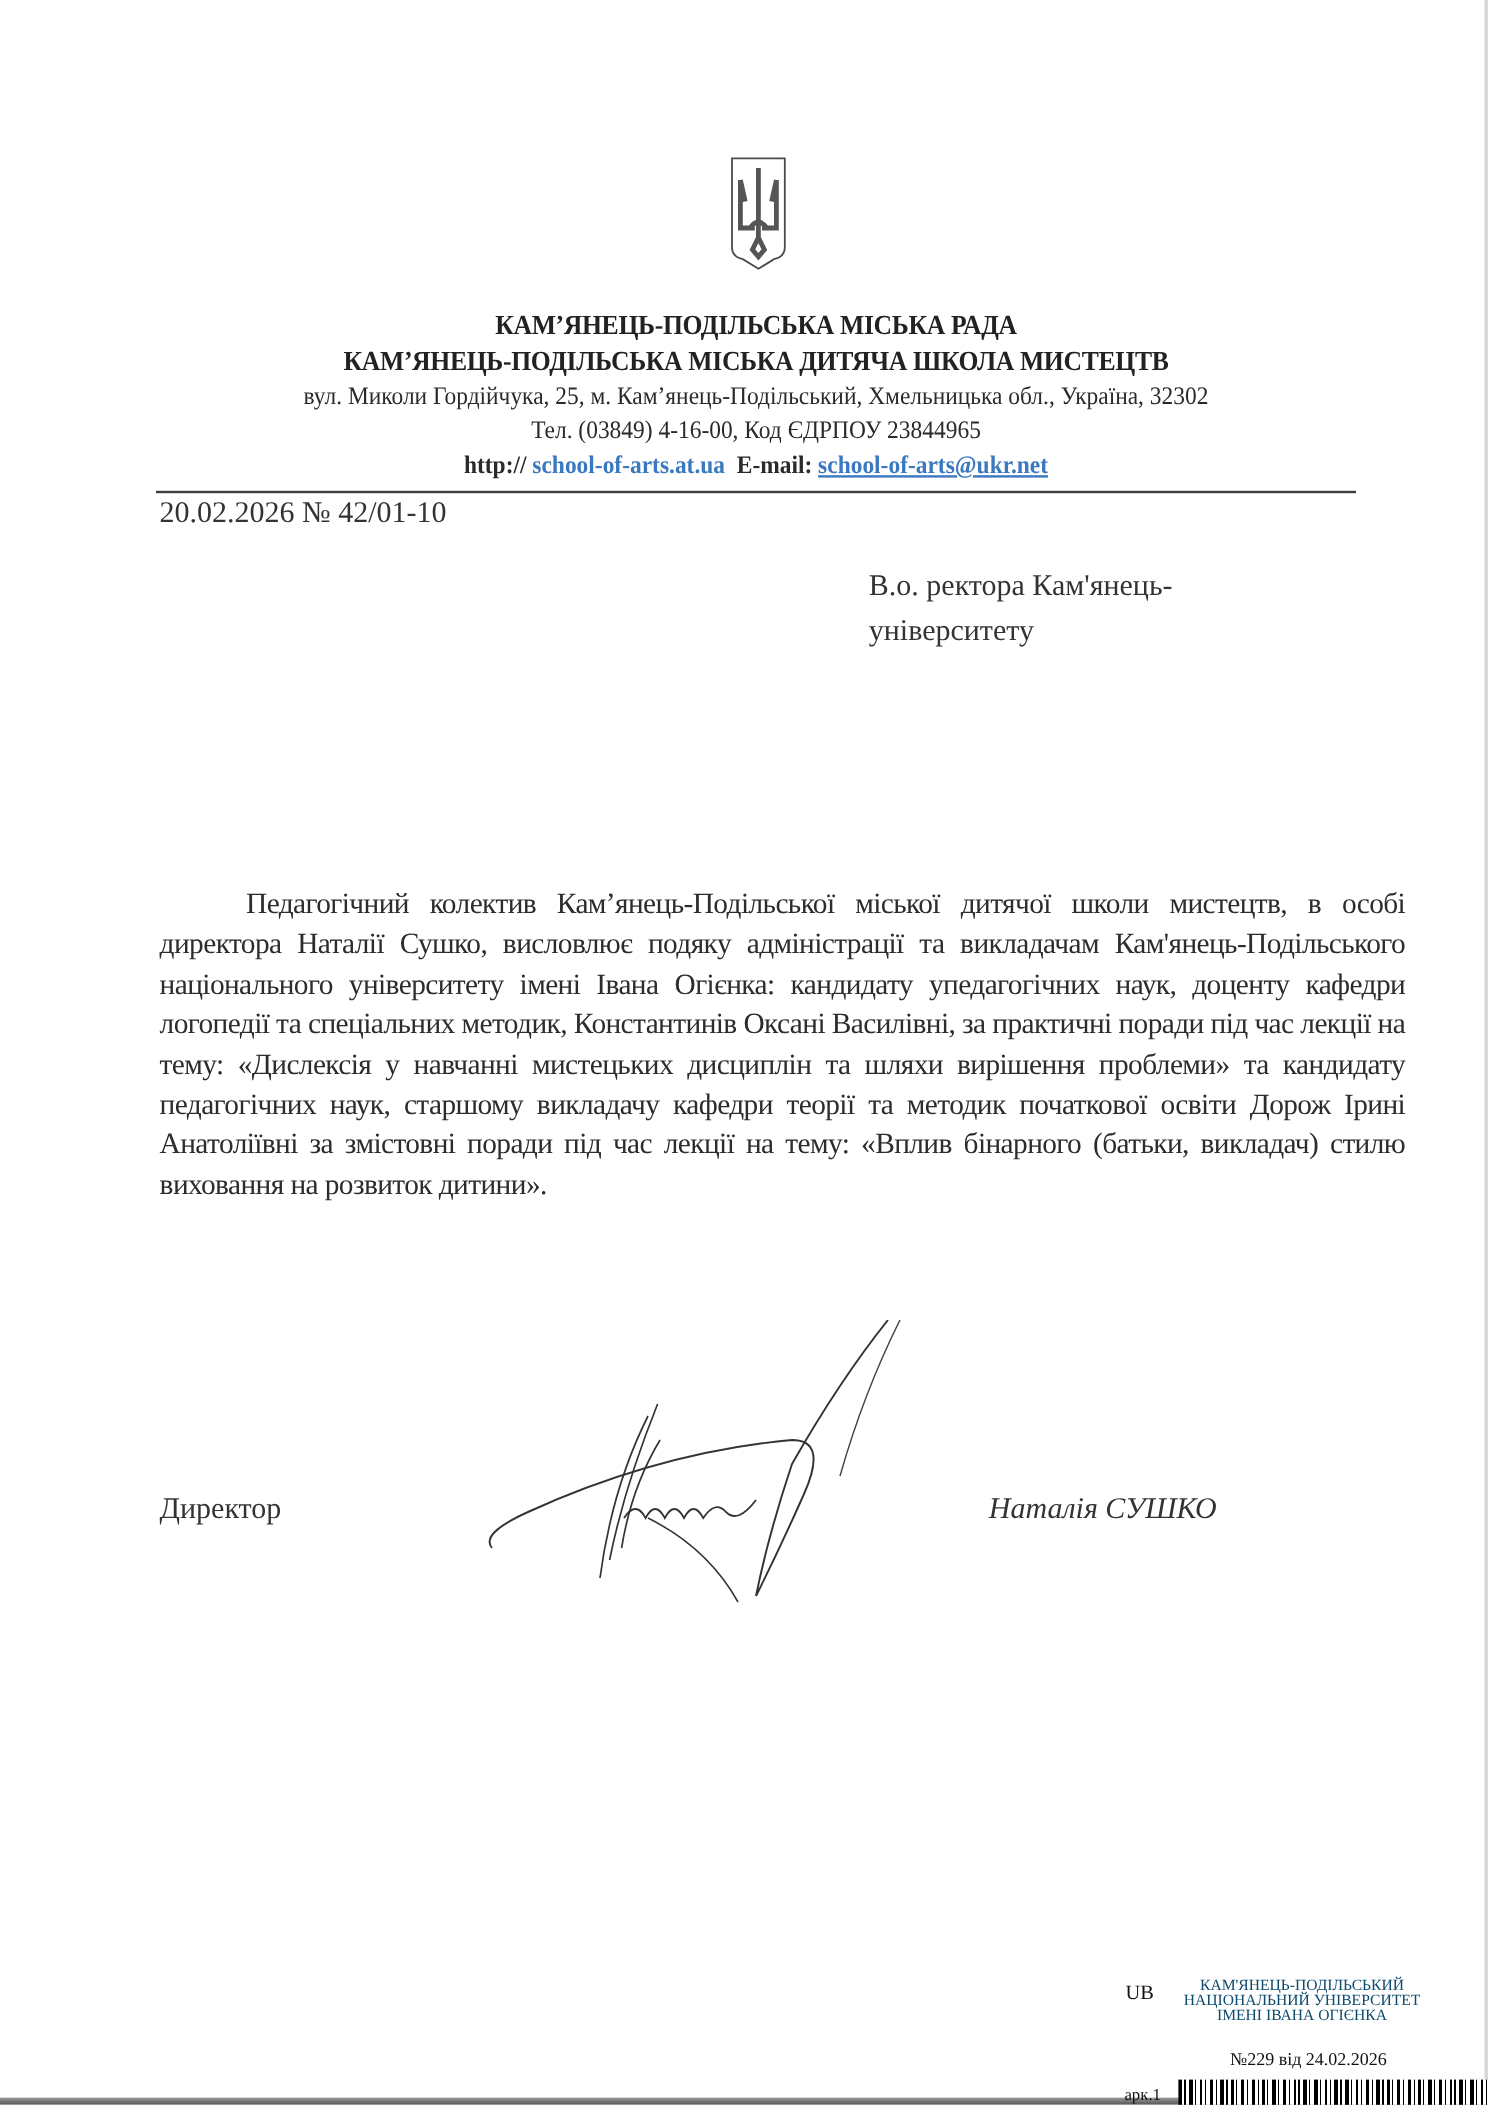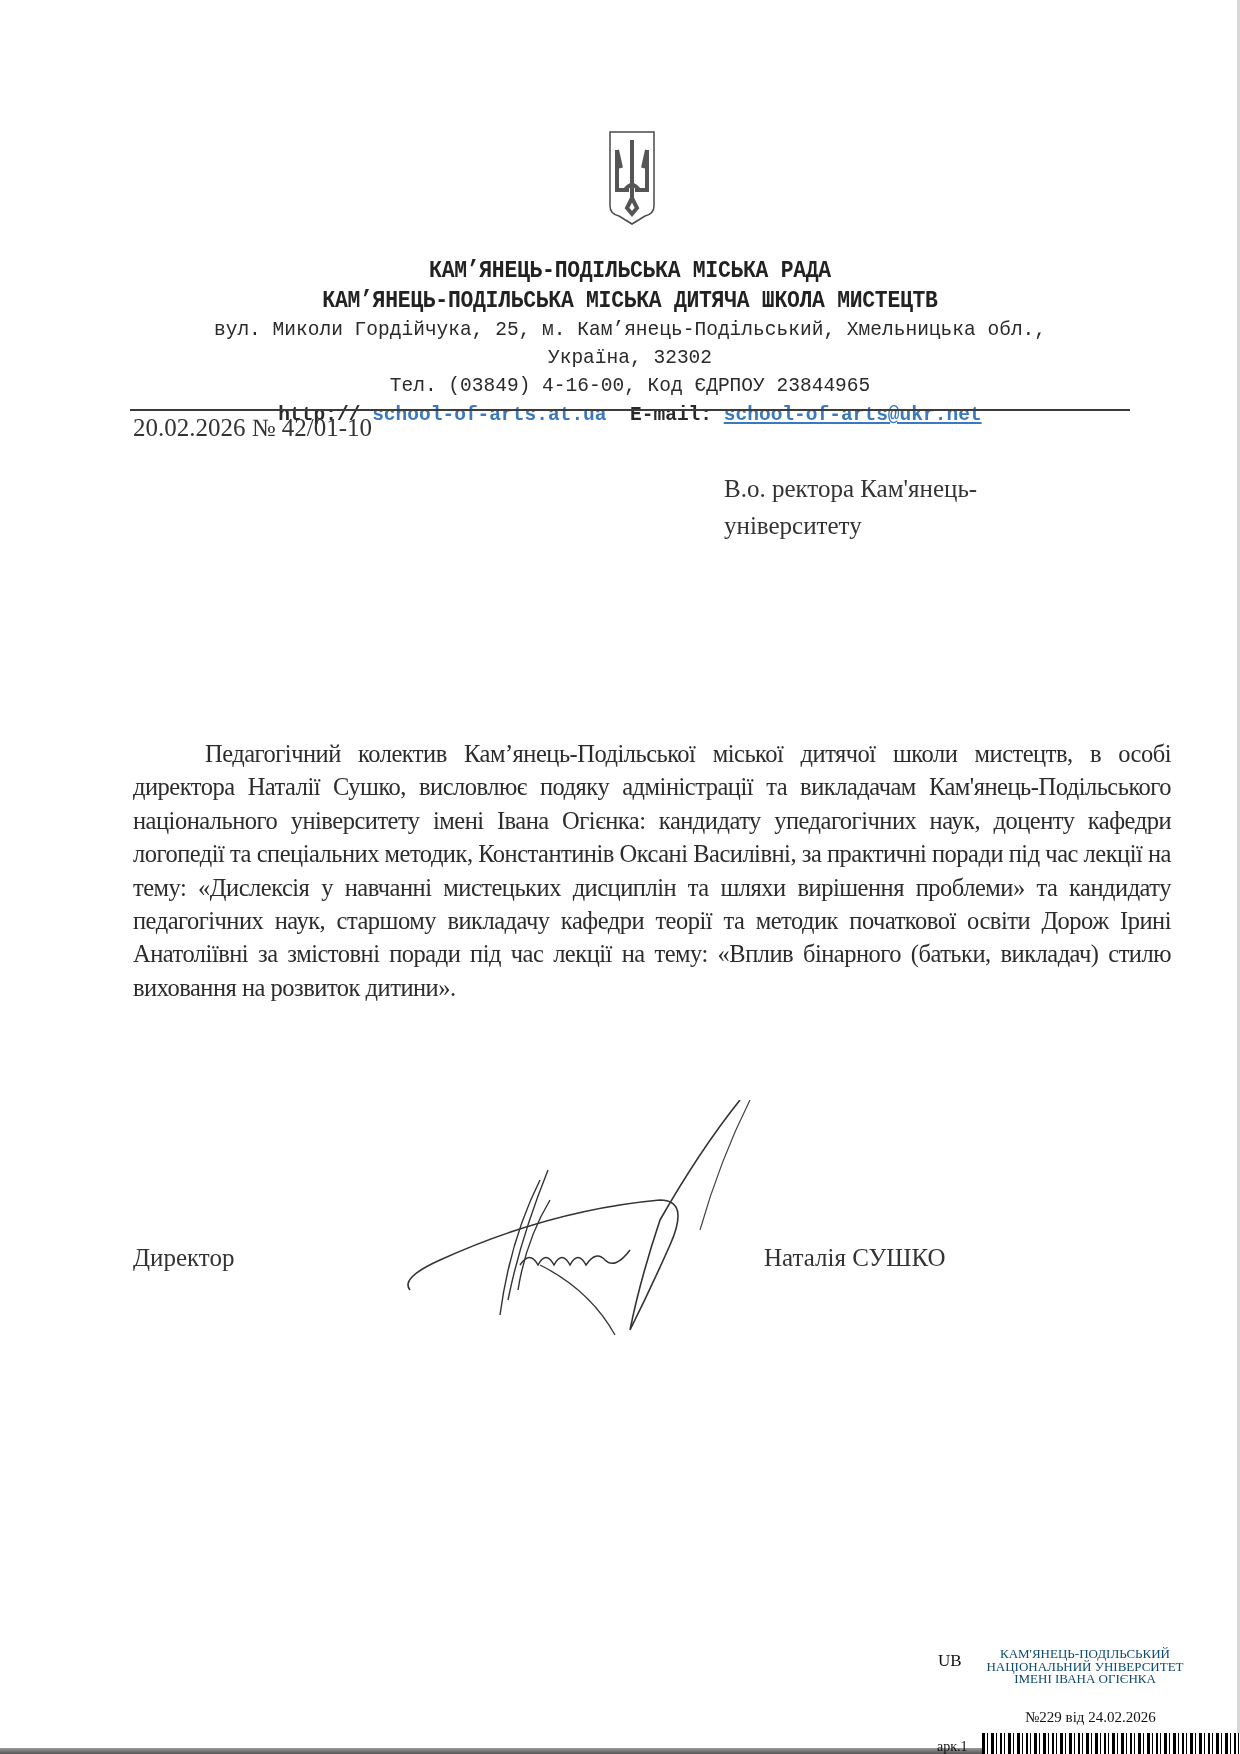--- a/index.html
+++ b/index.html
@@ -4,40 +4,40 @@
 <style>
   html, body { margin: 0; padding: 0; }
   body {
     width: 1240px; height: 1754px; background: #ffffff; position: relative; overflow: hidden;
     font-family: "Liberation Serif", "DejaVu Serif", serif; color: #2a2a2a;
   }
   .right-edge { position: absolute; right: 0; top: 0; width: 3px; height: 1754px; background: #d8d8d8; }
   .bottom-edge { position: absolute; left: 0; bottom: 0; width: 1240px; height: 6px; background: linear-gradient(#9a9a9a, #555); }
 
   .emblem { position: absolute; left: 607px; top: 128px; width: 50px; height: 100px; }
-  .header { position: absolute; left: 130px; top: 256px; width: 1000px; text-align: center; font-family: Liberation Mono, monospace; }
+  .header { position: absolute; left: 130px; top: 256px; width: 1000px; text-align: center; }
   .org1, .org2 { font-weight: bold; font-size: 23px; letter-spacing: -0.3px; line-height: 30px; color: #222; transform: scaleX(0.93); }
   .addr, .tel { font-size: 21px; line-height: 28px; color: #2a2a2a; transform: scaleX(0.93); }
   .contacts { font-size: 21px; line-height: 30px; font-weight: bold; transform: scaleX(0.93); }
   .contacts .lnk { color: #3a78c0; }
   .contacts .email { color: #3a78c0; text-decoration: underline; }
   .rule { position: absolute; left: 130px; top: 409px; width: 1000px; height: 2px; background: #3c3c3c; }
 
   .regline { position: absolute; left: 133px; top: 414px; font-size: 25px; color: #333; text-align: right; }
 
   .addressee { position: absolute; left: 724px; top: 470px; font-size: 25px; line-height: 37px; color: #333; }
   .addressee div { white-space: nowrap; }
 
   .body-text {
     position: absolute; left: 133px; top: 737px; width: 1038px; font-size: 24.5px; line-height: 33.4px;
     text-align: justify; text-indent: 72px; color: #2c2c2c; letter-spacing: -0.5px;
   }
 
   .sign-role { position: absolute; left: 133px; top: 1244px; font-size: 25px; color: #333; }
-  .sign-name { position: absolute; left: 764px; top: 1244px; font-size: 25px; color: #333; }
+  .sign-name { position: absolute; left: 824px; top: 1244px; font-size: 25px; color: #333; font-style: italic; }
   .signature { position: absolute; left: 400px; top: 1100px; width: 420px; height: 240px; }
 
   .stamp { position: absolute; left: 925px; top: 1610px; width: 315px; height: 130px; margin-top: 35px; }
   .stamp-ub { position: absolute; left: 13px; top: 6px; font-size: 17px; color: #111; }
   .stamp-org { position: absolute; left: 55px; top: 3px; width: 210px; text-align: center; font-size: 13px; line-height: 12.5px; color: #0c4a6e; text-transform: uppercase; }
   .stamp-reg { position: absolute; left: 100px; top: 64px; font-size: 15px; color: #111; }
   .stamp-sheet { position: absolute; left: 12px; top: 94px; font-size: 14px; color: #111; }
   .barcode { position: absolute; left: 57px; top: 88px; width: 258px; height: 30px;
     background: repeating-linear-gradient(90deg,
       #000 0 3px, #fff 3px 5px, #000 5px 6px, #fff 6px 9px, #000 9px 12px, #fff 12px 14px,

